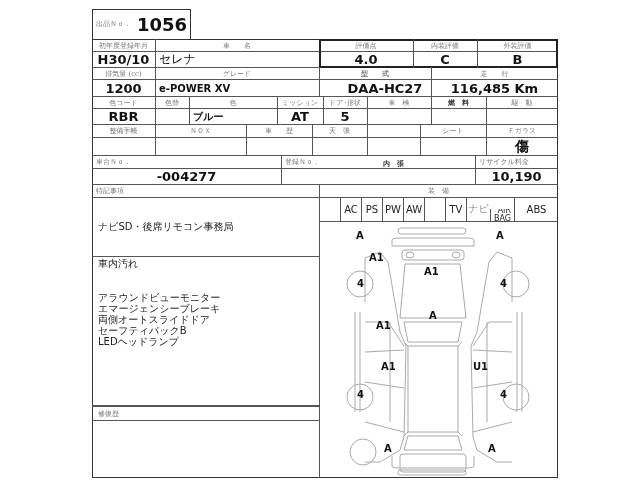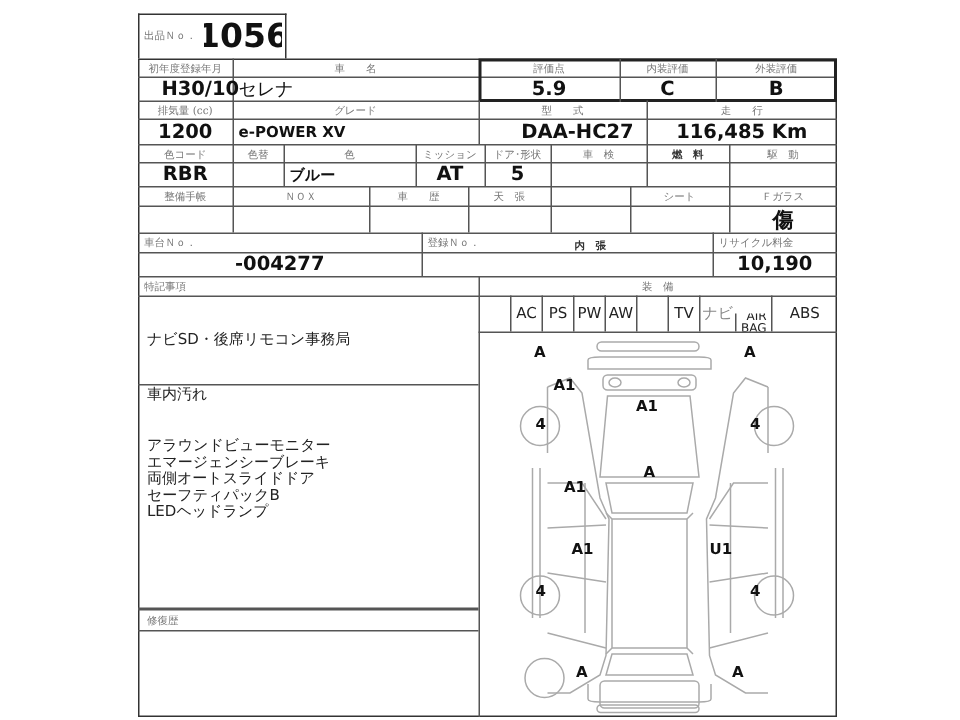--- a/index.html
+++ b/index.html
@@ -14,21 +14,21 @@
   .left{justify-content:flex-start;padding-left:4px;}
   .eq{font-size:10px;color:#222;border-left:1px solid #555;}
   .note{font-size:10px;line-height:11px;color:#222;white-space:pre;}
   .dmg{position:absolute;font-weight:bold;font-size:10px;color:#111;}
 </style>
 </head>
 <body>
 
 <div class="abs" style="left:92px;top:9px;width:99px;height:30px;border:1px solid #333;border-bottom:none;"></div>
 <div class="cell lbl" style="left:96px;top:16px;width:40px;height:16px;justify-content:flex-start;font-family:Liberation Serif, serif;">出品Ｎｏ．</div>
-<div class="cell" style="left:136px;top:12px;width:52px;height:24px;font-weight:bold;font-size:22px;">1056</div>
+<div class="cell" style="left:136px;top:12px;width:52px;height:24px;font-weight:bold;font-size:18px;">1056</div>
 
 <div class="abs" style="left:92px;top:39px;width:466px;height:439px;border:1px solid #333;"></div>
 
 <div class="hl" style="left:92px;top:51px;width:466px;"></div>
 <div class="hl" style="left:92px;top:67px;width:466px;"></div>
 <div class="hl" style="left:92px;top:79px;width:466px;"></div>
 <div class="hl" style="left:92px;top:96px;width:466px;"></div>
 <div class="hl" style="left:92px;top:108px;width:466px;"></div>
 <div class="hl" style="left:92px;top:124px;width:466px;"></div>
 <div class="hl" style="left:92px;top:137px;width:466px;"></div>
@@ -45,32 +45,32 @@
 
 <div class="vl" style="left:155px;top:39px;height:29px;"></div>
 <div class="vl" style="left:413px;top:39px;height:29px;"></div>
 <div class="vl" style="left:477px;top:39px;height:29px;"></div>
 
 <div class="cell lbl" style="left:92px;top:40px;width:63px;height:11px;">初年度登録年月</div>
 <div class="cell lbl" style="left:155px;top:40px;width:164px;height:11px;">車　　名</div>
 <div class="cell lbl" style="left:319px;top:40px;width:94px;height:11px;">評価点</div>
 <div class="cell lbl" style="left:413px;top:40px;width:64px;height:11px;">内装評価</div>
 <div class="cell lbl" style="left:477px;top:40px;width:81px;height:11px;">外装評価</div>
-<div class="cell val" style="left:92px;top:52px;width:63px;height:15px;margin-left:10px;">H30/10</div>
+<div class="cell val" style="left:92px;top:52px;width:63px;height:15px;">H30/10</div>
 <div class="cell val left" style="left:155px;top:52px;width:164px;height:15px;font-weight:normal;font-size:12px;">セレナ</div>
-<div class="cell val" style="left:319px;top:52px;width:94px;height:15px;">5.9</div>
+<div class="cell val" style="left:319px;top:52px;width:94px;height:15px;">4.0</div>
 <div class="cell val" style="left:413px;top:52px;width:64px;height:15px;">C</div>
 <div class="cell val" style="left:477px;top:52px;width:81px;height:15px;">B</div>
 
 <div class="vl" style="left:155px;top:67px;height:29px;"></div>
 <div class="vl" style="left:319px;top:67px;height:29px;"></div>
 <div class="vl" style="left:431px;top:67px;height:29px;"></div>
 <div class="cell lbl" style="left:92px;top:68px;width:63px;height:11px;">排気量 (cc)</div>
 <div class="cell lbl" style="left:155px;top:68px;width:164px;height:11px;">グレード</div>
-<div class="cell lbl" style="left:319px;top:68px;width:112px;height:11px;">型　　式</div>
+<div class="cell lbl" style="left:319px;top:68px;width:112px;height:11px;font-weight:bold;">型　　式</div>
 <div class="cell lbl" style="left:431px;top:68px;width:127px;height:11px;">走　　行</div>
 <div class="cell val" style="left:92px;top:80px;width:63px;height:16px;">1200</div>
 <div class="cell valsm left" style="left:155px;top:80px;width:164px;height:16px;">e-POWER XV</div>
 <div class="cell val" style="left:329px;top:80px;width:112px;height:16px;">DAA-HC27</div>
 <div class="cell val" style="left:431px;top:80px;width:127px;height:16px;">116,485 Km</div>
 
 <div class="vl" style="left:155px;top:96px;height:28px;"></div>
 <div class="vl" style="left:189px;top:96px;height:28px;"></div>
 <div class="vl" style="left:277px;top:96px;height:28px;"></div>
 <div class="vl" style="left:323px;top:96px;height:28px;"></div>

